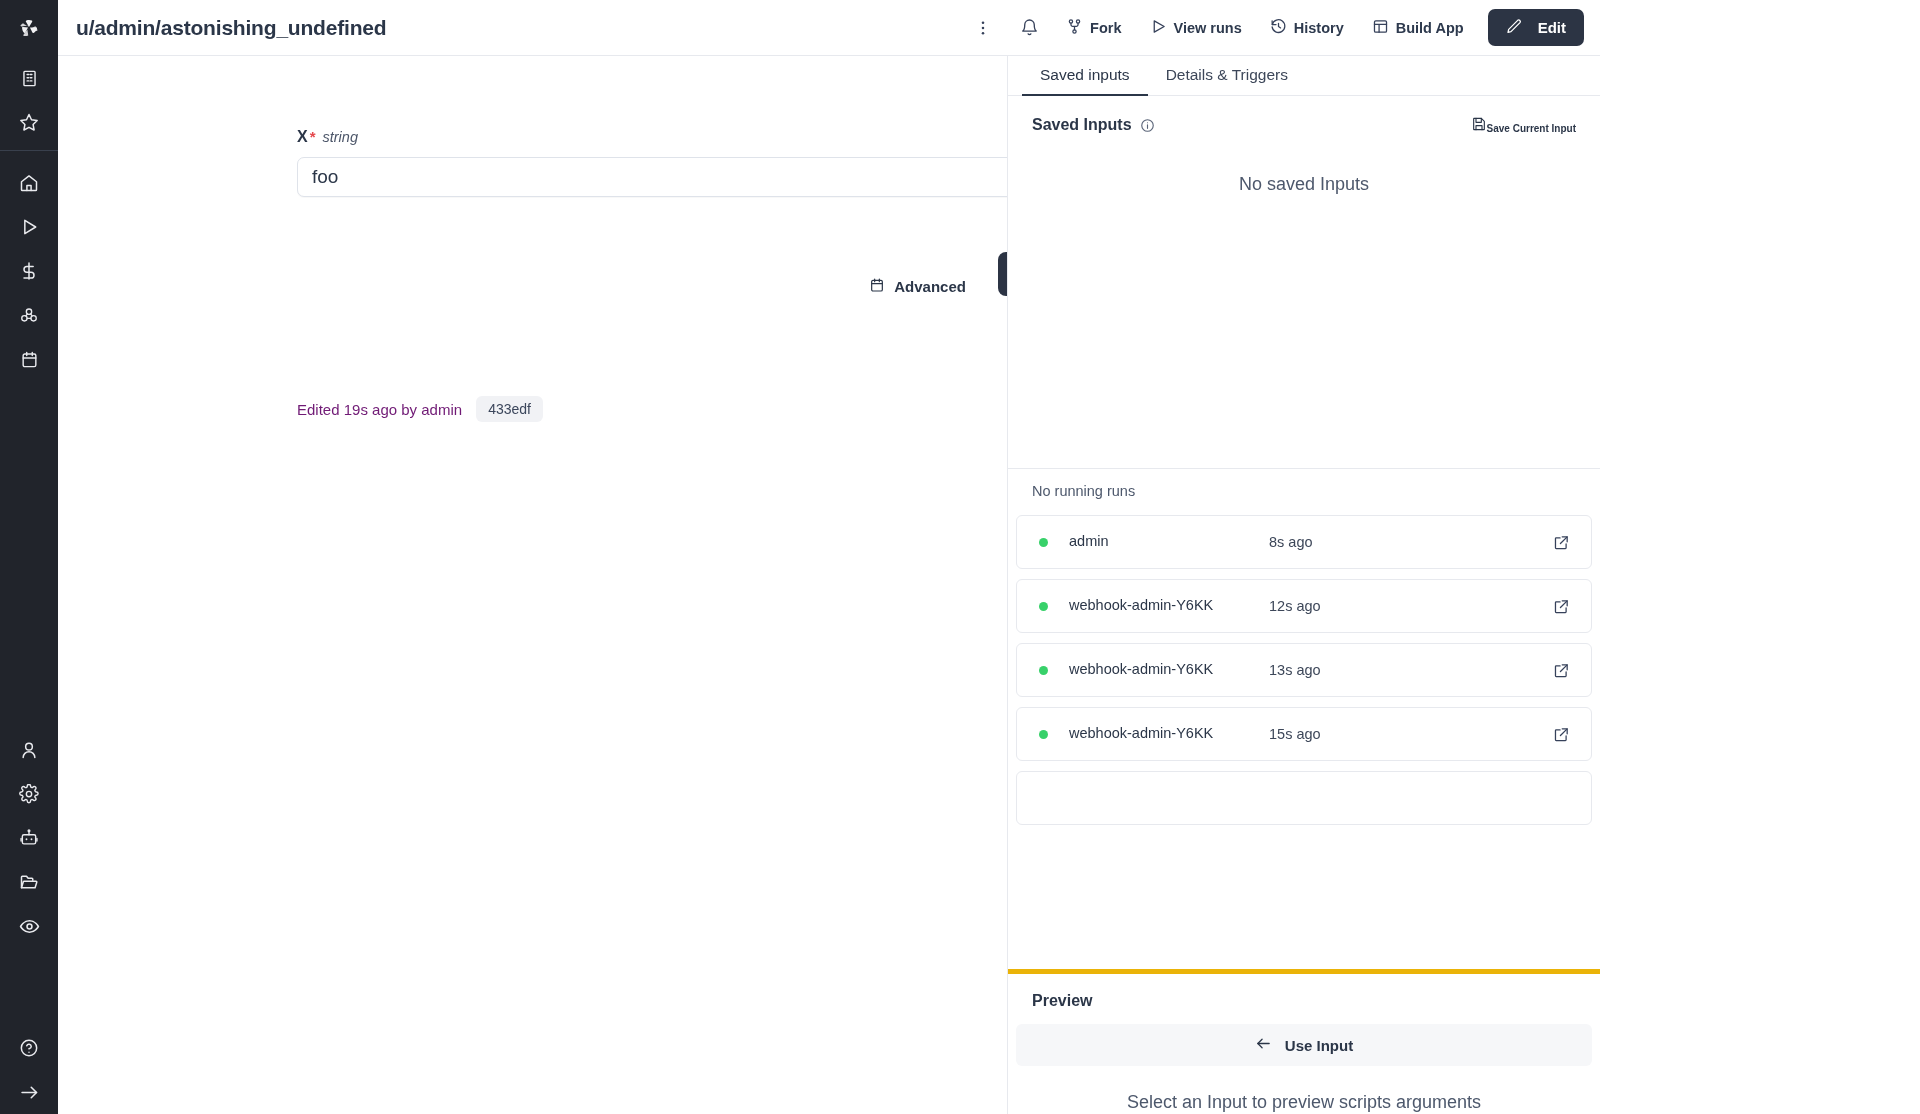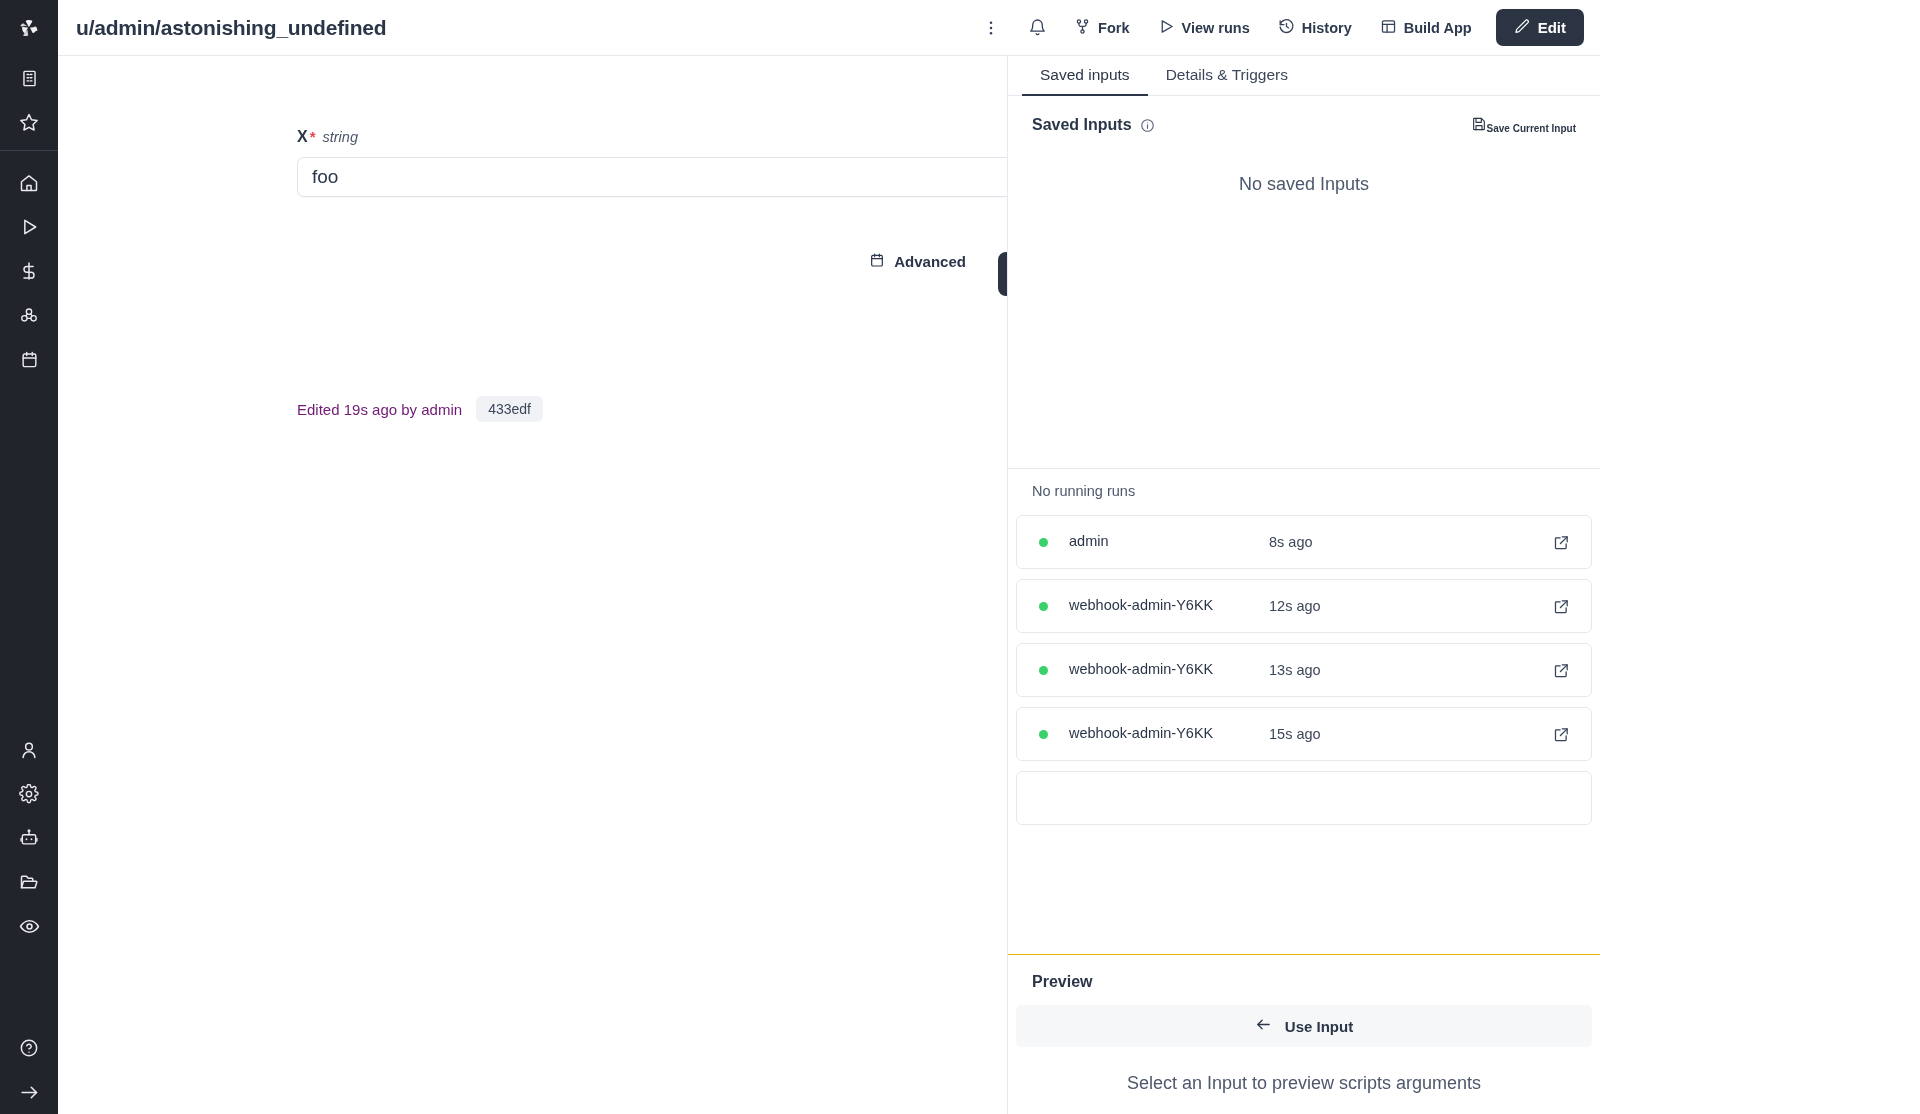--- a/index.html
+++ b/index.html
@@ -54,21 +54,21 @@
     font-size: 14.5px; font-weight: bold; color: #2e3a4e;
     padding: 7px 14px; border-radius: 6px; cursor: pointer;
     white-space: nowrap;
   }
   .tb-icononly {
     display: flex; align-items: center; justify-content: center;
     width: 34px; height: 34px; border-radius: 6px; cursor: pointer;
     margin: 0 6px;
   }
   .tb-edit {
-    display: flex; align-items: center; gap: 8px;
+    display: flex; align-items: center; gap: 16px;
     background: #2c3444; color: #fff; font-size: 15px; font-weight: bold;
     padding: 9px 18px; border-radius: 7px; cursor: pointer; margin-left: 10px;
     border: none;
   }
 
   .body-split { flex: 1 1 auto; display: flex; min-height: 0; }
 
   
   .center {
     flex: 1 1 auto; min-width: 0; position: relative;
@@ -98,21 +98,21 @@
   }
   .dollar-btn {
     width: 34px; height: 30px; margin-right: 4px;
     border: 1px solid #e4e7ed; border-radius: 5px; background: #f4f5f8;
     display: flex; align-items: center; justify-content: center;
     font-size: 16px; color: #48536a; cursor: pointer;
   }
 
   .actions-row {
     width: 846px; margin-top: 55px;
-    display: flex; align-items: flex-start; justify-content: flex-end; gap: 32px;
+    display: flex; align-items: flex-end; justify-content: flex-end; gap: 32px;
   }
   .advanced-btn {
     display: flex; align-items: center; gap: 9px;
     font-size: 15px; font-weight: bold; color: #2b3648; cursor: pointer;
   }
   .run-btn {
     display: flex; align-items: center; gap: 11px;
     background: #2c3444; color: #fff;
     border: none; border-radius: 8px;
     padding: 12px 28px; cursor: pointer;
@@ -179,21 +179,21 @@
   }
   .run-dot-cell { width: 52px; display: flex; justify-content: center; }
   .run-dot { width: 9px; height: 9px; border-radius: 50%; background: #38d16a; }
   .run-name {
     flex: 0 0 200px; font-size: 14.5px; color: #2b3648; line-height: 1.22;
     word-break: break-word; padding-right: 8px;
   }
   .run-time { flex: 1 1 auto; font-size: 14.5px; color: #3d4759; }
   .run-open { width: 60px; display: flex; justify-content: center; cursor: pointer; }
 
-  .sect-preview { flex: 0 0 auto; border-top: 1px solid #eab308; padding-bottom: 20px; }
+  .sect-preview { flex: 0 0 auto; border-top: 5px solid #eab308; padding-bottom: 1px; }
   .prev-title { padding: 18px 24px 0 24px; font-size: 16px; font-weight: bold; color: #2b3648; }
   .use-input-btn {
     margin: 14px 8px 0 8px; height: 42px;
     background: #f6f7f9; border-radius: 6px;
     display: flex; align-items: center; justify-content: center; gap: 13px;
     font-size: 15px; font-weight: bold; color: #2b3648; cursor: pointer; text-align: center;
   }
   .prev-empty {
     margin-top: 26px; text-align: center;
     font-size: 18px; color: #4d586c;

